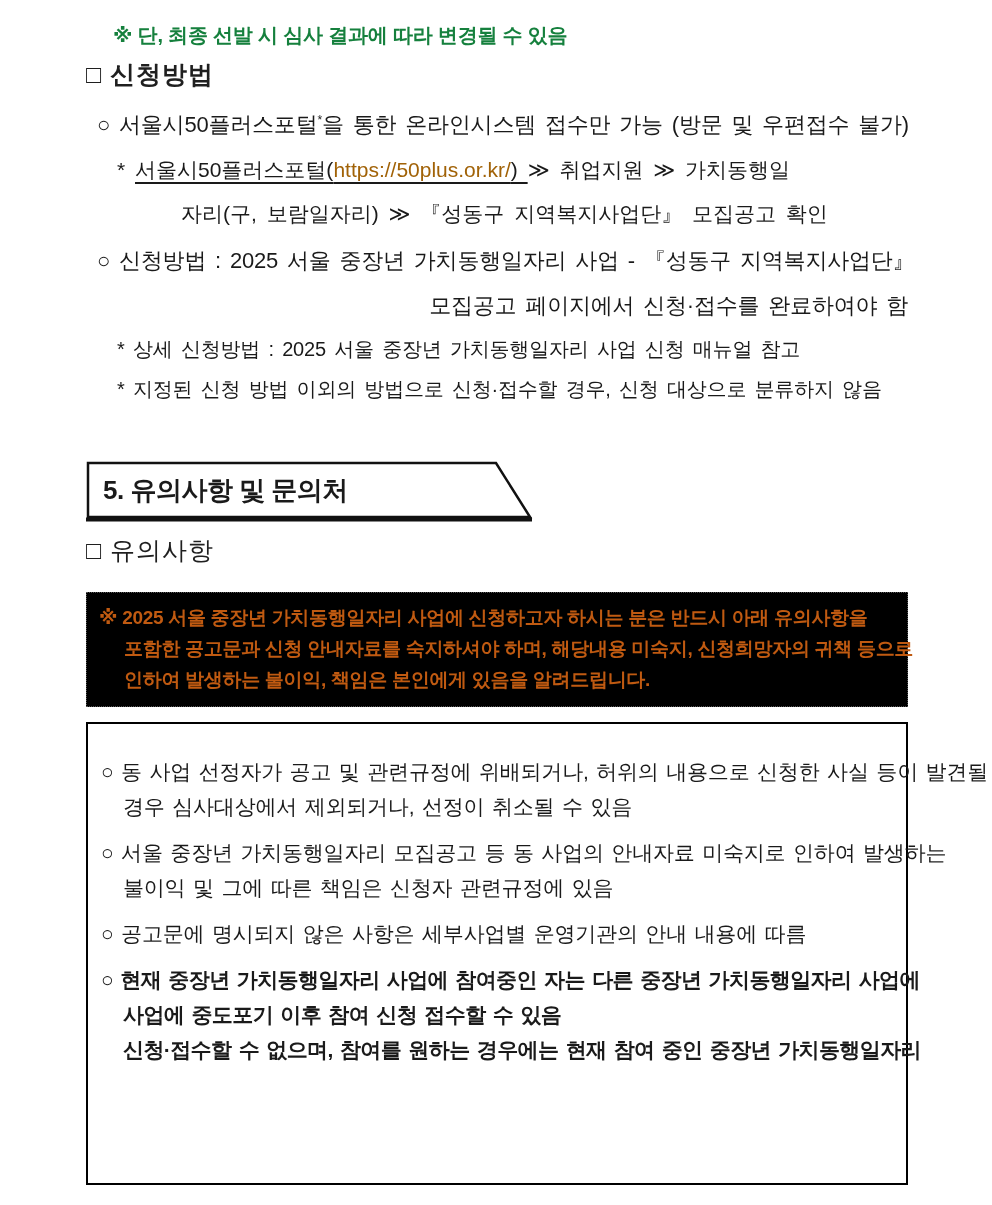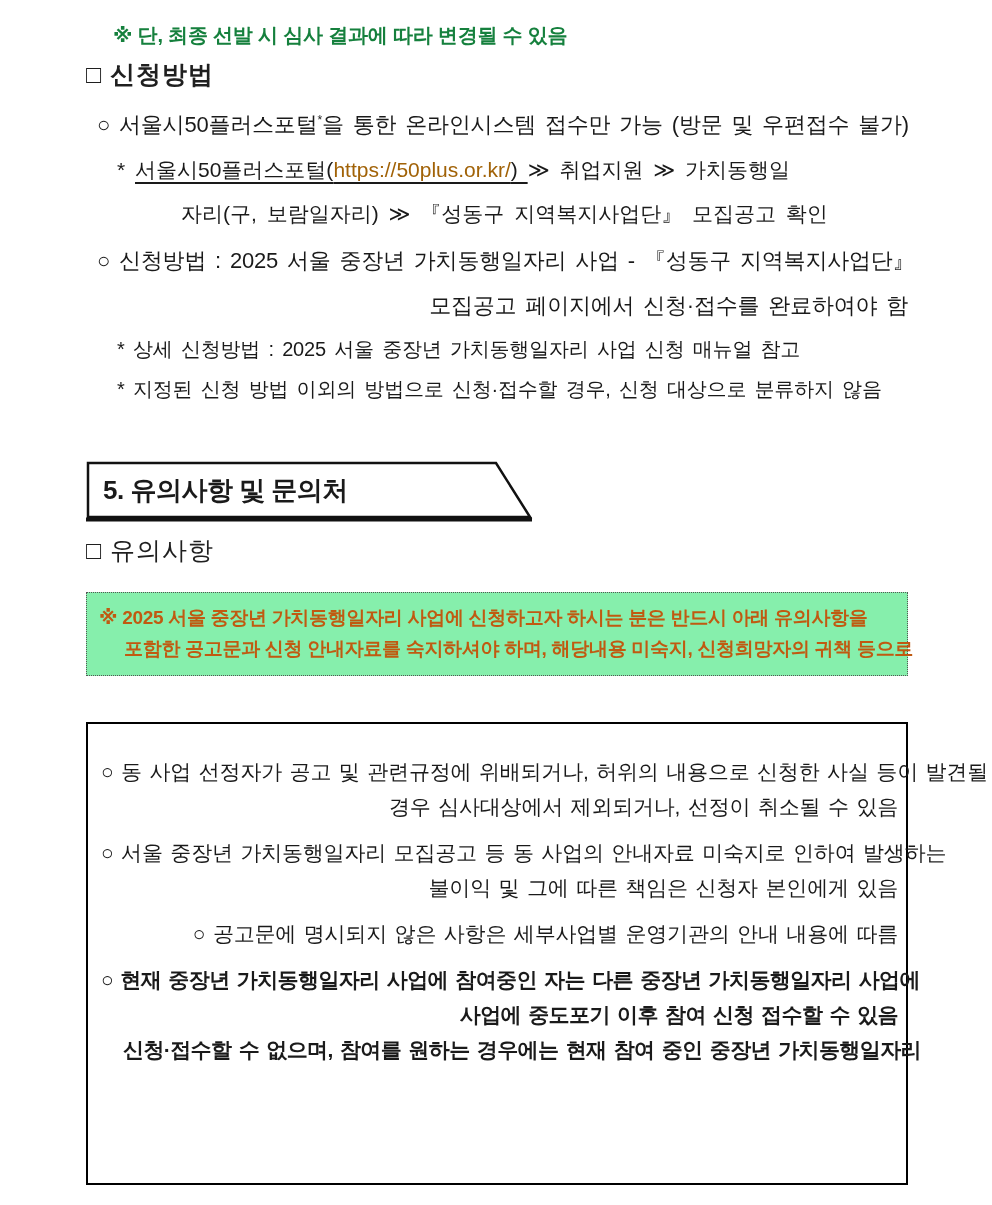--- a/index.html
+++ b/index.html
@@ -28,28 +28,28 @@
 
   sup.fnote{font-size:0.55em;vertical-align:super;}
   .ul-group{text-decoration:underline;text-underline-offset:5px;}
   .link{color:#a16207;}
 
   .banner{left:86px;top:460px;width:447px;height:64px;}
   .banner svg{position:absolute;left:0;top:0;}
   .banner-title{position:absolute;left:17px;top:13px;font-size:26px;font-weight:bold;letter-spacing:-0.5px;white-space:nowrap;}
 
   .warnbox{left:86px;top:592px;width:822px;box-sizing:border-box;
-    background:#86efac;border:1px dotted #555;padding:9px 6px 11px 12px;}
+    background:#000000;border:1px dotted #555;padding:9px 6px 11px 12px;}
   .warn-line{font-size:19px;line-height:31px;color:#C05A11;font-weight:600;
     letter-spacing:-0.3px;white-space:nowrap;}
   .warn-cont{padding-left:25px;}
 
   .mainbox{left:86px;top:722px;width:822px;height:463px;box-sizing:border-box;
     border:2px solid #000;padding:30px 8px 0 13px;background:#fff;}
-  .nitem{margin-bottom:11px;text-align:right;}
+  .nitem{margin-bottom:11px;}
   .n-line{font-size:21px;line-height:35px;white-space:nowrap;word-spacing:2px;letter-spacing:-0.2px;}
   .n-cont{padding-left:22px;}
   .nitem.bold .n-line{font-weight:bold;letter-spacing:-0.6px;}
 </style>
 </head>
 <body>
 
 <div class="abs top-note">※ 단, 최종 선발 시 심사 결과에 따라 변경될 수 있음</div>
 
 <div class="abs h1 h-apply">□ 신청방법</div>
@@ -72,30 +72,31 @@
     <line x1="0" y1="59.5" x2="446" y2="59.5" stroke="#111111" stroke-width="4"></line>
   </svg>
   <div class="banner-title">5. 유의사항 및 문의처</div>
 </div>
 
 <div class="abs h1 h-notice">□ 유의사항</div>
 
 <div class="abs warnbox">
   <div class="warn-line">※ 2025 서울 중장년 가치동행일자리 사업에 신청하고자 하시는 분은 반드시 아래 유의사항을</div>
   <div class="warn-line warn-cont">포함한 공고문과 신청 안내자료를 숙지하셔야 하며, 해당내용 미숙지, 신청희망자의 귀책 등으로</div>
+  <div class="warn-line warn-cont">인하여 발생하는 불이익, 책임은 본인에게 있음을 알려드립니다.</div>
 </div>
 
 <div class="abs mainbox">
   <div class="nitem">
     <div class="n-line">○ 동 사업 선정자가 공고 및 관련규정에 위배되거나, 허위의 내용으로 신청한 사실 등이 발견될</div>
     <div class="n-line n-cont">경우 심사대상에서 제외되거나, 선정이 취소될 수 있음</div>
   </div>
   <div class="nitem">
     <div class="n-line">○ 서울 중장년 가치동행일자리 모집공고 등 동 사업의 안내자료 미숙지로 인하여 발생하는</div>
-    <div class="n-line n-cont">불이익 및 그에 따른 책임은 신청자 본인에게 있음</div>
+    <div class="n-line n-cont">불이익 및 그에 따른 책임은 신청자 관련규정에 있음</div>
   </div>
   <div class="nitem">
     <div class="n-line">○ 공고문에 명시되지 않은 사항은 세부사업별 운영기관의 안내 내용에 따름</div>
   </div>
   <div class="nitem bold">
     <div class="n-line">○ 현재 중장년 가치동행일자리 사업에 참여중인 자는 다른 중장년 가치동행일자리 사업에</div>
     <div class="n-line n-cont">사업에 중도포기 이후 참여 신청 접수할 수 있음</div>
     <div class="n-line n-cont">신청·접수할 수 없으며, 참여를 원하는 경우에는 현재 참여 중인 중장년 가치동행일자리</div>
   </div>
 </div>

